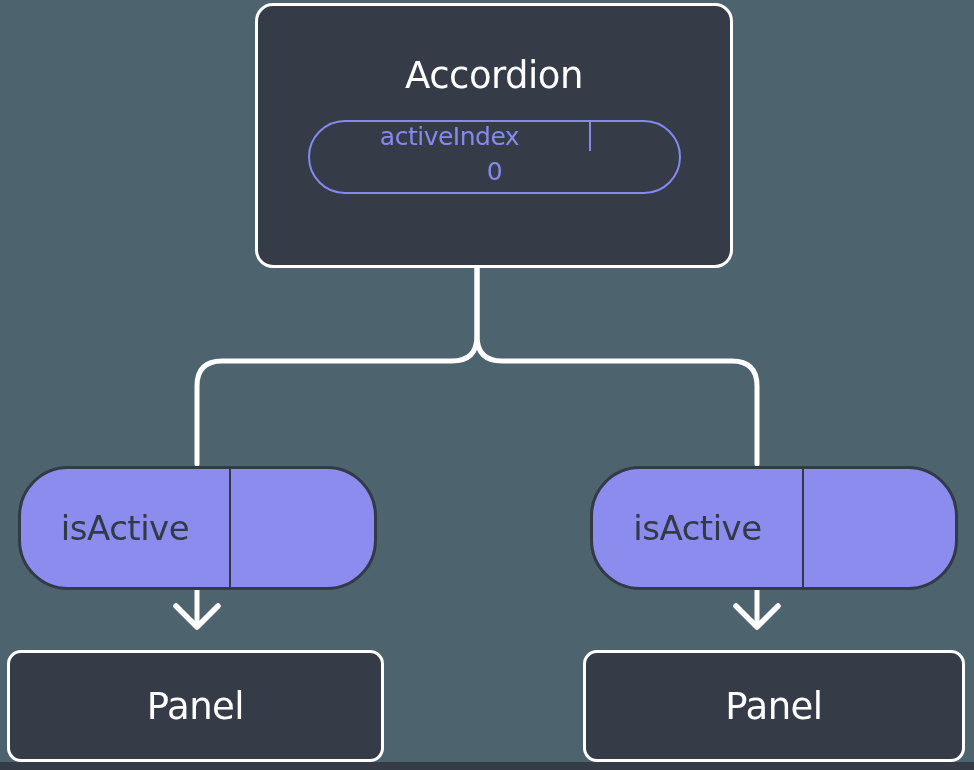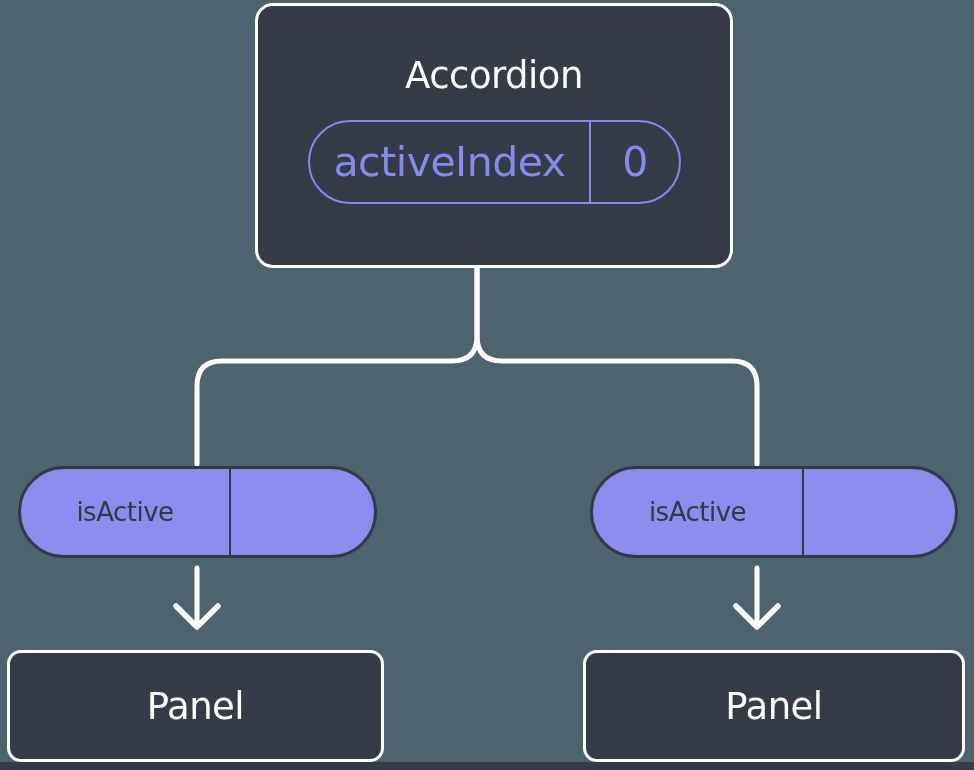--- a/index.html
+++ b/index.html
@@ -44,50 +44,51 @@
     top:48px;
     text-align:center;
     color:#ffffff;
     font-size:37px;
     font-weight:500;
     letter-spacing:-0.5px;
   }
   .state-pill{
     position:absolute;
     left:50px;top:114px;
-    width:373px;height:84px;
+    width:373px;height:74px;
     box-sizing:border-box;
     border:2px solid var(--accent);
     border-radius:51px;
     display:flex;
     color:var(--accent);
-    font-size:41px;
+    font-size:25px;
     letter-spacing:-0.5px;
+    flex-direction:column;
   }
   .state-pill .seg-name{
     width:281px;
     box-sizing:border-box;
     border-right:2px solid var(--accent);
     display:flex;align-items:center;justify-content:center;
   }
   .state-pill .seg-value{
     flex:1;
     display:flex;align-items:center;justify-content:center;
   }
   
   .prop-pill{
     position:absolute;
     box-sizing:border-box;
-    height:92px;
+    height:124px;
     background:var(--pill-fill);
     border:3px solid var(--dark-ink);
     border-radius:50px;
     display:flex;
     color:var(--dark-ink);
-    font-size:26px;
+    font-size:34px;
     letter-spacing:-0.5px;
   }
   .prop-pill.left{left:18px;top:466px;width:359px;}
   .prop-pill.right{left:590px;top:466px;width:368px;}
   .prop-pill .seg-name{
     box-sizing:border-box;
     border-right:2.5px solid var(--dark-ink);
     display:flex;align-items:center;justify-content:center;
   }
   .prop-pill.left .seg-name{width:210px;}

